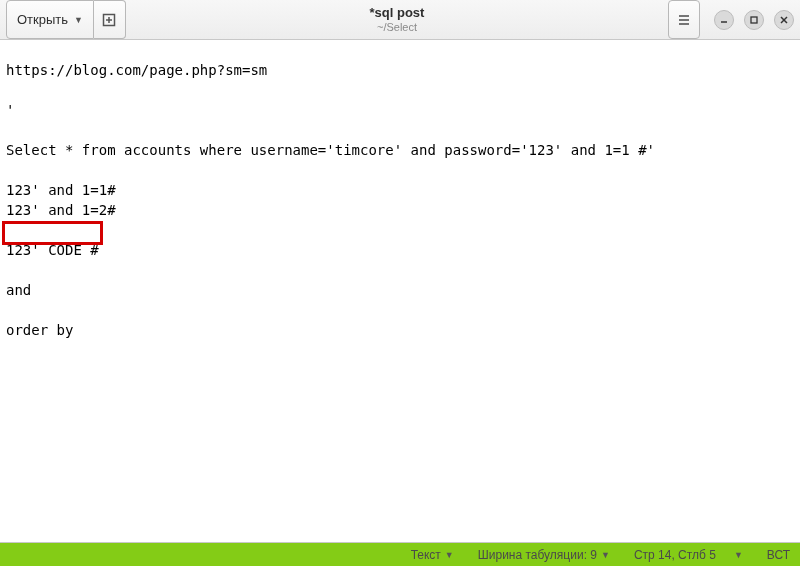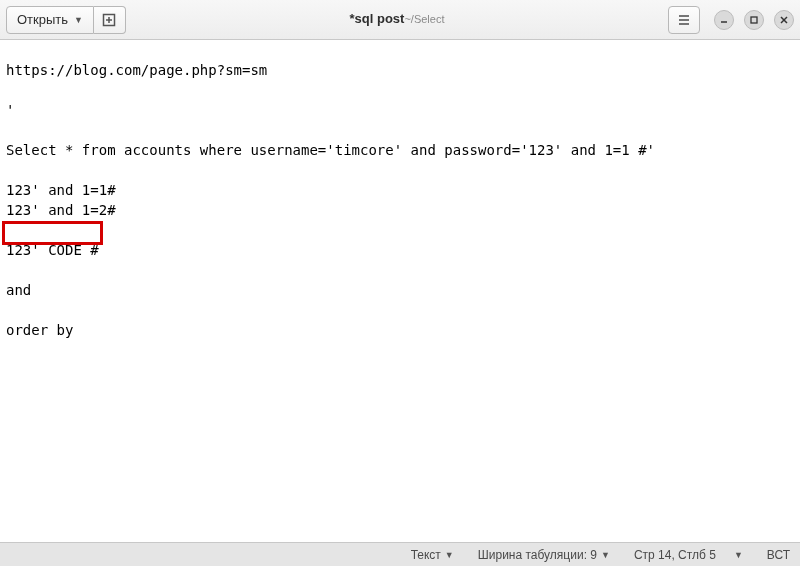--- a/index.html
+++ b/index.html
@@ -9,26 +9,26 @@
   .headerbar {
     height: 40px;
     background: linear-gradient(#f7f7f7, #ededed);
     border-bottom: 1px solid #c8c8c8;
     display: flex;
     align-items: center;
     padding: 0 6px;
     gap: 6px;
   }
   .hb-left, .hb-right { display: flex; align-items: center; gap: 6px; }
-  .hb-center { flex: 1; display: flex; flex-direction: row; align-items: center; justify-content: center; line-height: 1.1; }
+  .hb-center { flex: 1; display: flex; flex-direction: column; align-items: center; justify-content: center; line-height: 1.1; }
   .title { font-size: 13px; font-weight: bold; color: #2e2e2e; }
   .subtitle { font-size: 11px; color: #8a8a8a; }
 
   .btn {
-    height: 28px;
+    height: 39px;
     background: linear-gradient(#fdfdfd, #f0f0f0);
     border: 1px solid #b8b8b8;
     border-radius: 4px;
     display: flex;
     align-items: center;
     justify-content: center;
     padding: 0 10px;
     font-size: 13px;
     color: #2e2e2e;
     gap: 6px;
@@ -61,21 +61,21 @@
     position: relative;
   }
   .highlight-box {
     position: absolute;
     border: 3px solid #d40000;
     pointer-events: none;
   }
 
   .statusbar {
     height: 24px;
-    background: #e5e5e5;
+    background: #84cc16;
     border-top: 1px solid #c8c8c8;
     display: flex;
     align-items: center;
     justify-content: flex-end;
     padding: 0 10px;
     font-size: 12px;
     color: #4a4a4a;
     gap: 24px;
   }
   .status-item { display: flex; align-items: center; gap: 4px; cursor: pointer; }

